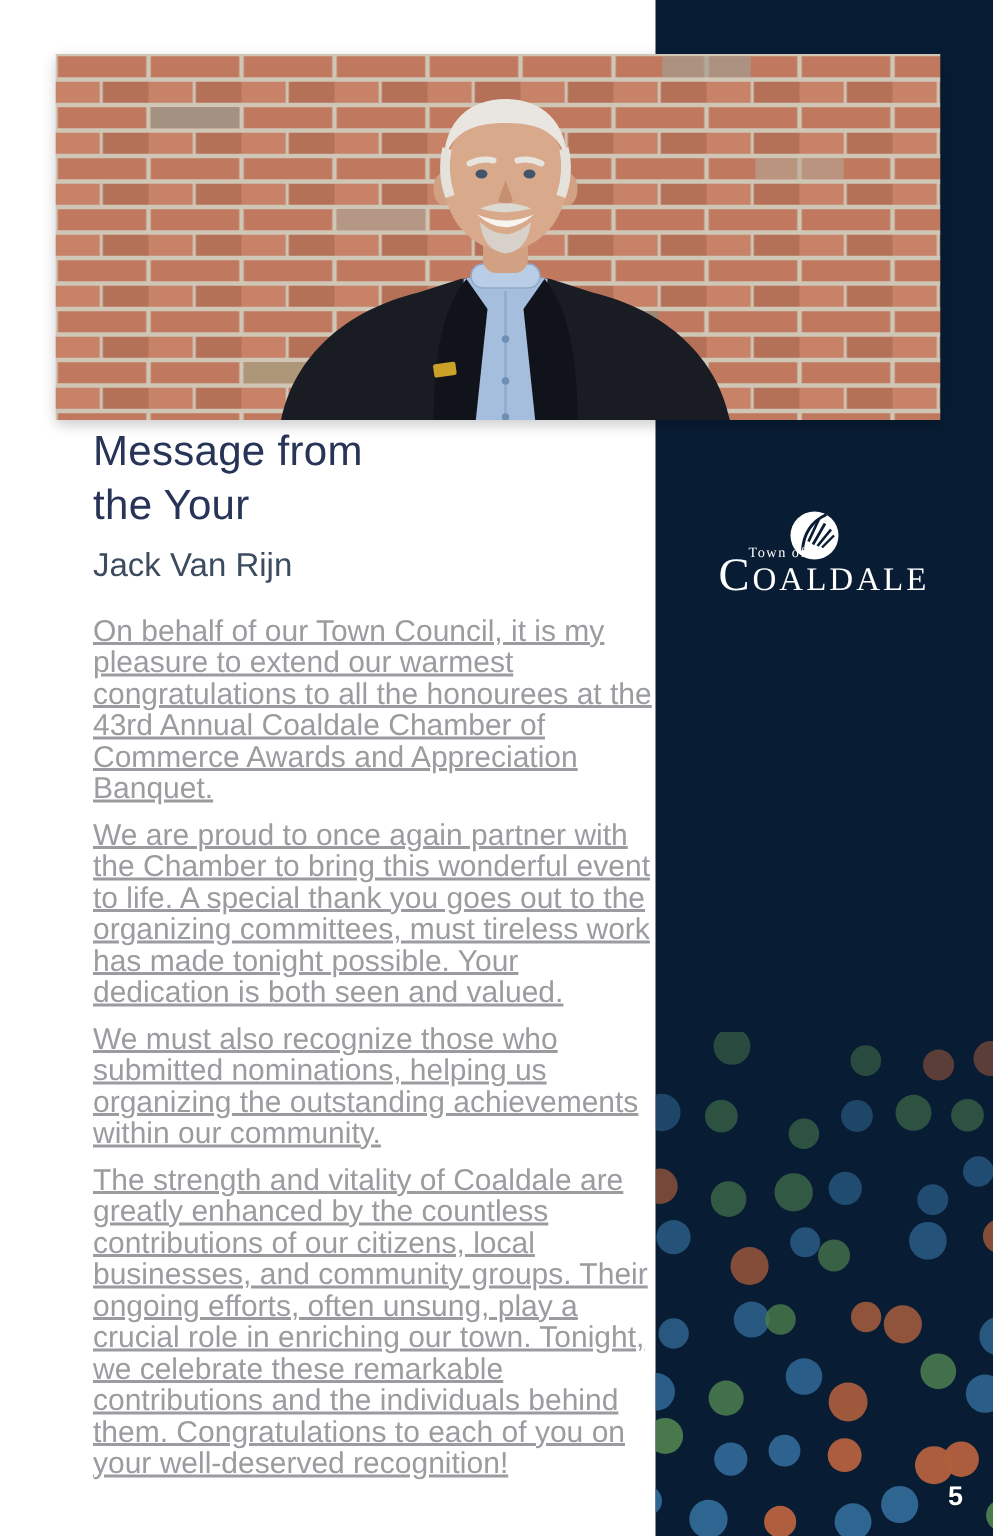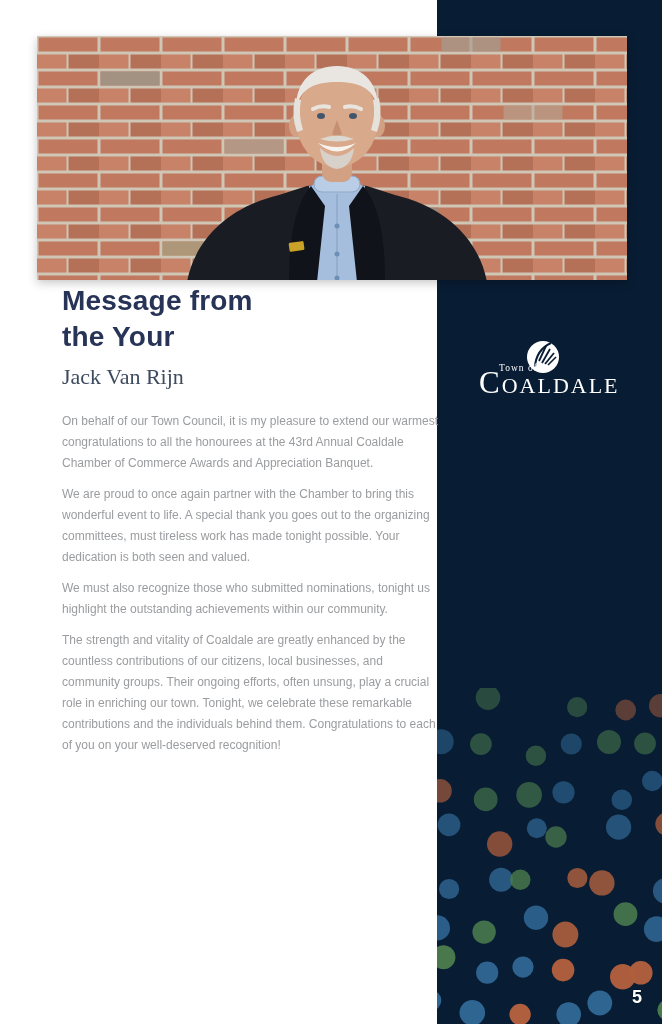--- a/index.html
+++ b/index.html
@@ -59,38 +59,38 @@
 
   
   .content {
     position: absolute;
     left: 62px; top: 283px;
     width: 378px;
   }
   .title {
     font-size: 28px;
     line-height: 36px;
-    font-weight: bold;
+    font-weight: normal;
     color: #273357;
     letter-spacing: .2px;
   }
   .title span { display: block; }
   .author {
     margin-top: 9px;
     font-size: 22px;
     line-height: 26px;
     color: #3d4b5f;
-    font-family: Liberation Serif, serif;
   }
   .body-text { margin-top: 21px; }
   .body-text p {
-    font-size: 12px;
+    font-size: 20px;
     line-height: 21px;
     color: #9a9c9f;
     margin-bottom: 10px;
+    text-decoration: underline;
   }
 </style>
 </head>
 <body>
 
 <div class="page">
 
   <div class="panel">
 
     <svg class="dots-svg" id="dots" viewBox="0 0 225 336">
@@ -229,18 +229,18 @@
 
   <div class="content">
     <h1 class="title">
       <span>Message from</span>
       <span>the Your</span>
     </h1>
     <div class="author">Jack Van Rijn</div>
     <div class="body-text">
       <p>On behalf of our Town Council, it is my pleasure to extend our warmest congratulations to all the honourees at the 43rd Annual Coaldale Chamber of Commerce Awards and Appreciation Banquet.</p>
       <p>We are proud to once again partner with the Chamber to bring this wonderful event to life. A special thank you goes out to the organizing committees, must tireless work has made tonight possible. Your dedication is both seen and valued.</p>
-      <p>We must also recognize those who submitted nominations, tonight us highlight the outstanding achievements within our community.</p>
+      <p>We must also recognize those who submitted nominations, helping us organizing the outstanding achievements within our community.</p>
       <p>The strength and vitality of Coaldale are greatly enhanced by the countless contributions of our citizens, local businesses, and community groups. Their ongoing efforts, often unsung, play a crucial role in enriching our town. Tonight, we celebrate these remarkable contributions and the individuals behind them. Congratulations to each of you on your well-deserved recognition!</p>
     </div>
   </div>
 
 </div>
 
 </body></html>

